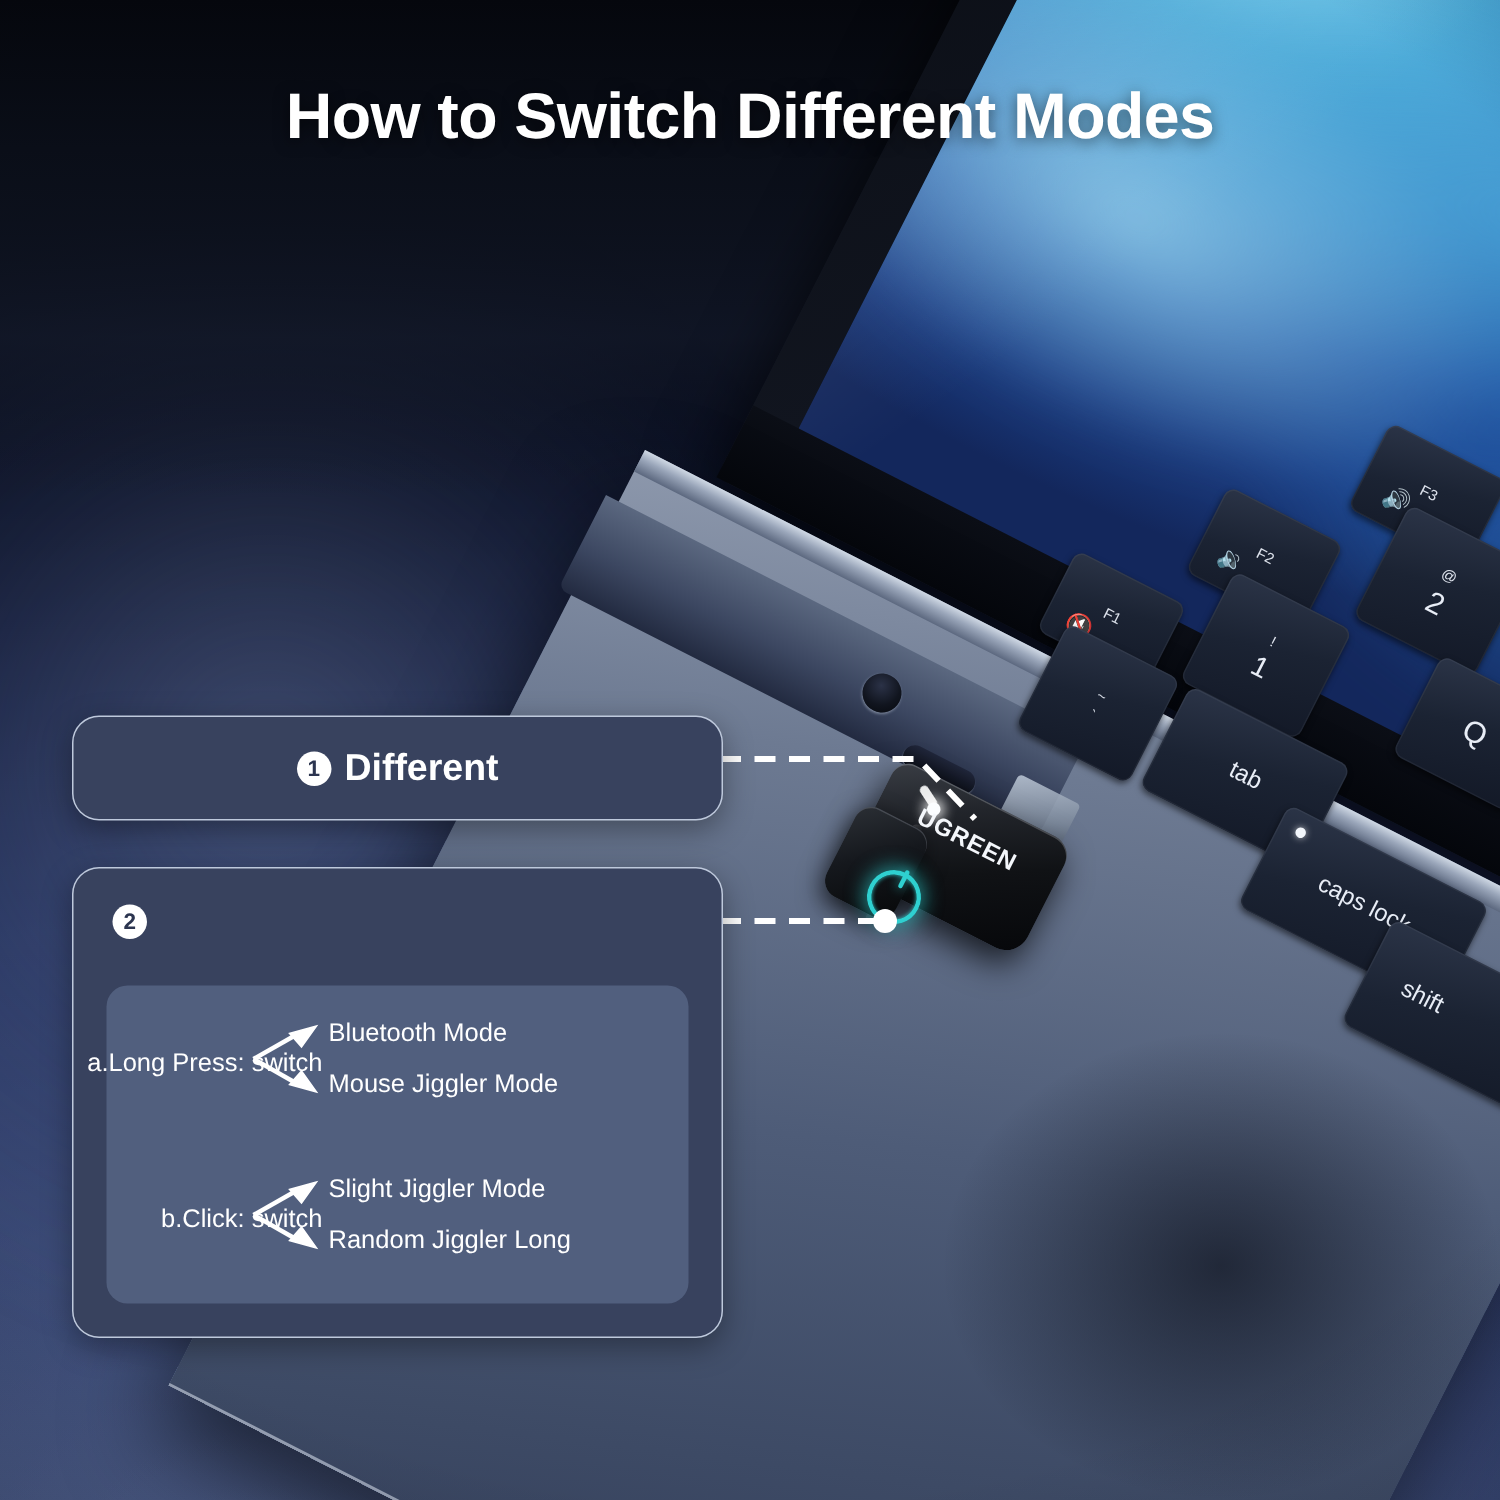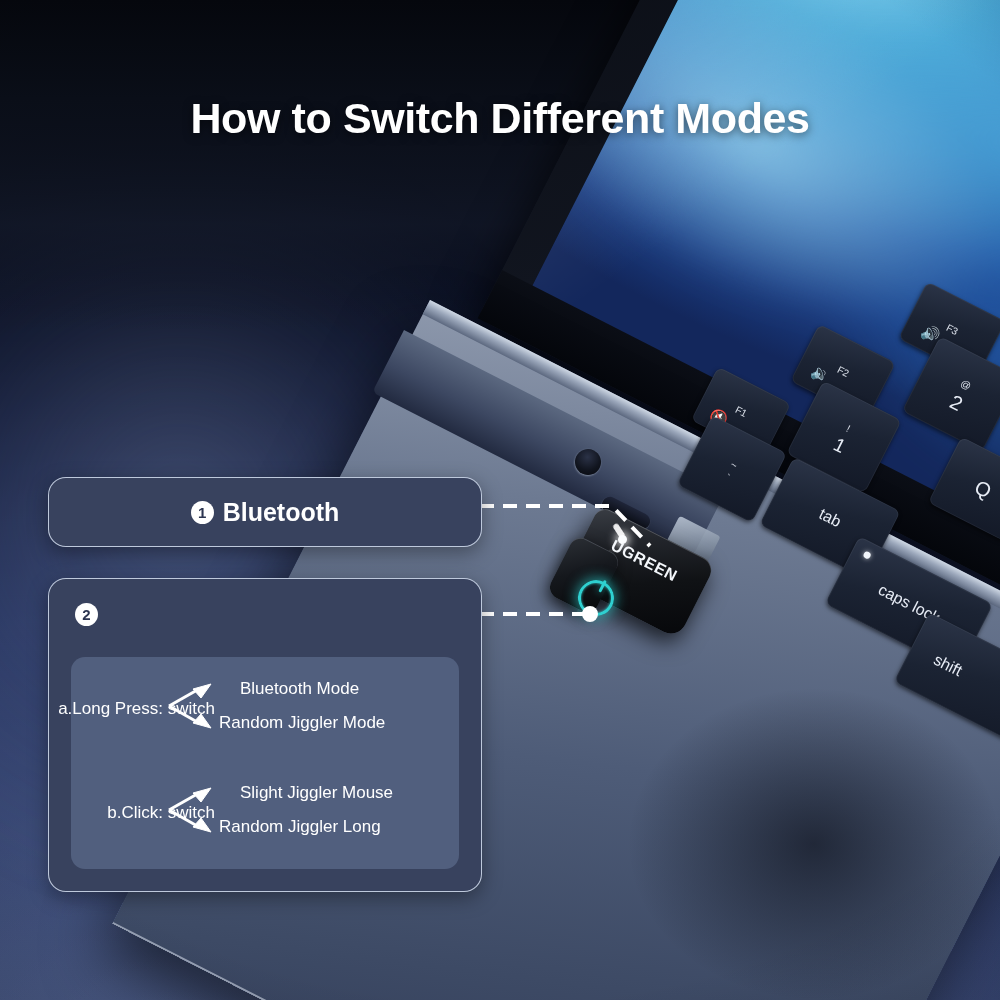--- a/index.html
+++ b/index.html
@@ -219,21 +219,20 @@
     position: absolute;
     left: 0; top: 54px; width: 1000px;
     text-align: center;
     color: #ffffff;
     font-size: 43px;
     font-weight: 700;
     letter-spacing: -0.4px;
     text-shadow: 0 2px 10px rgba(0,0,0,.55);
     font-family: "Liberation Sans", sans-serif;
     white-space: nowrap;
-    margin-top: 40px;
   }
 
   
   .leaders { position: absolute; left: 0; top: 0; width: 1000px; height: 1000px; pointer-events: none; }
 
   
   .callout {
     position: absolute;
     background: #38425e;
     border: 1.5px solid rgba(214,224,242,.85);
@@ -279,21 +278,21 @@
   }
 
   .rule {
     position: absolute;
     color: #ffffff;
     font-size: 17px;
     font-family: "Liberation Sans", sans-serif;
     white-space: nowrap;
   }
   .rule-label { position: absolute; right: 100%; margin-right: 4px; top: 20px; }
-  .rule-opt-a { position: absolute; left: 0; top: 0; margin-left: 21px; }
+  .rule-opt-a { position: absolute; left: 0; top: 0; }
   .rule-opt-b { position: absolute; left: 0; top: 34px; }
   #rule-long { left: 148px; top: 22px; }
   #rule-click { left: 148px; top: 126px; }
 
   .branch { position: absolute; right: 100%; top: 0; width: 52px; height: 54px; margin-right: 2px; }
 
   .noselect { user-select: none; }
 </style>
 </head>
 <body>
@@ -397,21 +396,21 @@
     <circle cx="590" cy="614" r="8" fill="#ffffff"></circle>
   </svg>
 
   <div class="bg-vignette"></div>
 
   <div class="title noselect">How to Switch Different Modes</div>
 
   <div class="callout" id="callout-1">
     <div class="callout-head noselect">
       <span class="num-badge">1</span>
-      <span>Bluetooth</span>
+      <span>Different</span>
     </div>
   </div>
 
   <div class="callout" id="callout-2">
     <div class="callout-head noselect">
       <span class="num-badge">2</span>
     </div>
 
     <div class="inner-panel">
 
@@ -419,33 +418,33 @@
         <span class="rule-label">a.Long Press: switch</span>
         <svg class="branch" viewBox="0 0 52 54">
           <g fill="#ffffff" stroke="#ffffff">
             <line x1="4" y1="27" x2="34" y2="10" stroke-width="3"></line>
             <polygon points="46,5 28,10 36,19" stroke-width="1"></polygon>
             <line x1="4" y1="27" x2="34" y2="44" stroke-width="3"></line>
             <polygon points="46,49 28,44 36,35" stroke-width="1"></polygon>
           </g>
         </svg>
         <span class="rule-opt-a">Bluetooth Mode</span>
-        <span class="rule-opt-b">Random Jiggler Mode</span>
+        <span class="rule-opt-b">Mouse Jiggler Mode</span>
       </div>
 
       <div class="rule noselect" id="rule-click">
         <span class="rule-label">b.Click: switch</span>
         <svg class="branch" viewBox="0 0 52 54">
           <g fill="#ffffff" stroke="#ffffff">
             <line x1="4" y1="27" x2="34" y2="10" stroke-width="3"></line>
             <polygon points="46,5 28,10 36,19" stroke-width="1"></polygon>
             <line x1="4" y1="27" x2="34" y2="44" stroke-width="3"></line>
             <polygon points="46,49 28,44 36,35" stroke-width="1"></polygon>
           </g>
         </svg>
-        <span class="rule-opt-a">Slight Jiggler Mouse</span>
+        <span class="rule-opt-a">Slight Jiggler Mode</span>
         <span class="rule-opt-b">Random Jiggler Long</span>
       </div>
 
     </div>
   </div>
 
 </div>
 
 </body></html>

